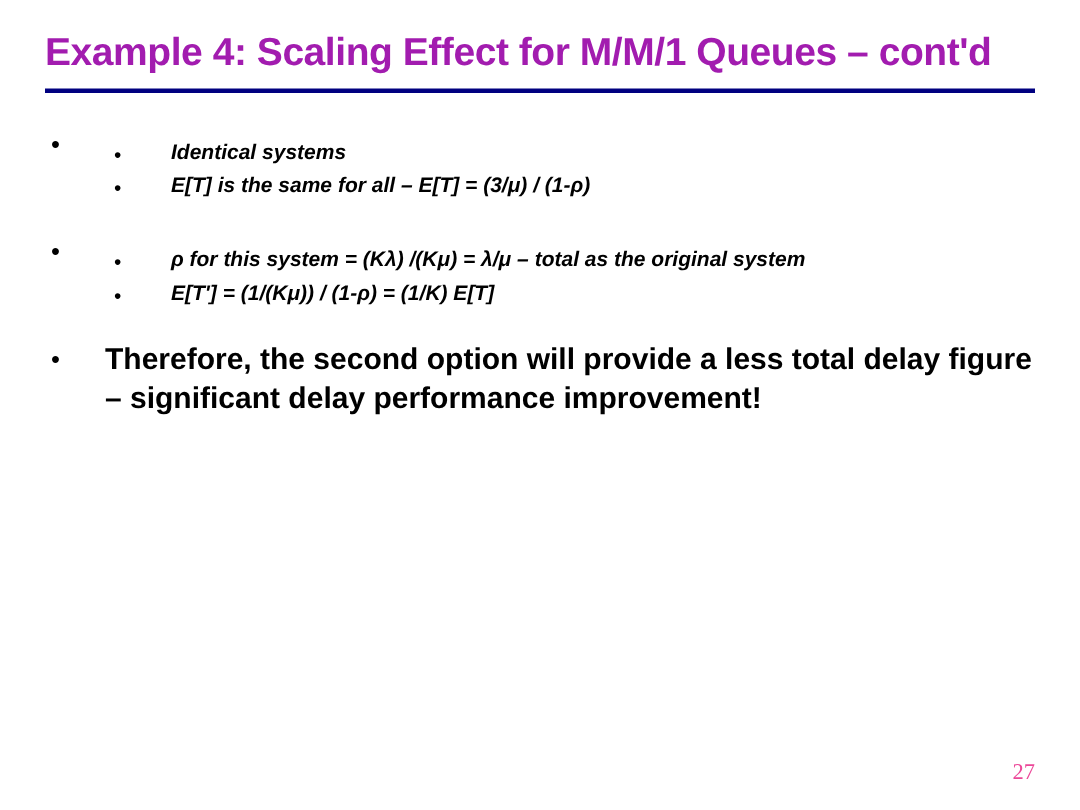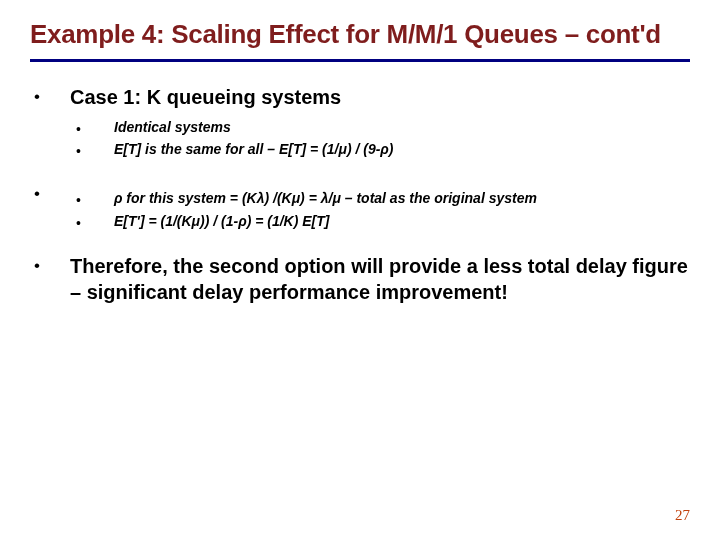--- a/index.html
+++ b/index.html
@@ -6,21 +6,21 @@
   body {
     width: 720px;
     height: 540px;
     background: #ffffff;
     font-family: Verdana, Geneva, sans-serif;
     position: relative;
     padding: 18px 30px 0 30px;
     overflow: hidden;
   }
   .title {
-    color: #7f1d1d;
+    color: #a21caf;
     font-size: 26px;
     font-weight: bold;
     line-height: 1.25;
     letter-spacing: -0.3px;
   }
   .title-rule {
     margin-top: 8px;
     border: none;
     border-top: 3px solid #000080;
     margin-bottom: 22px;
@@ -73,45 +73,44 @@
     flex: 1;
     font-weight: bold;
     font-size: 14px;
     line-height: 1.35;
     font-style: italic;
   }
   .pagenum {
     position: absolute;
     bottom: 16px;
     right: 30px;
-    color: #c2410c;
+    color: #ec4899;
     font-size: 15px;
     font-family: "Times New Roman", serif;
   }
 </style>
 </head>
 <body>
 
 <h1 class="title">Example 4: Scaling Effect for M/M/1 Queues – cont'd</h1>
 <hr class="title-rule">
 
 <div class="content">
   <ul class="lvl1">
     <li>
       <span class="bullet">•</span>
       <div class="body">
-        <div class="lvl1-head">Case 1: K queueing systems</div>
         <ul class="lvl2">
           <li>
             <span class="bullet">•</span>
             <div class="body">Identical systems</div>
           </li>
           <li>
             <span class="bullet">•</span>
-            <div class="body">E[T] is the same for all – E[T] = (1/μ) / (9-ρ)</div>
+            <div class="body">E[T] is the same for all – E[T] = (3/μ) / (1-ρ)</div>
           </li>
         </ul>
       </div>
     </li>
     <li>
       <span class="bullet">•</span>
       <div class="body">
         <ul class="lvl2">
           <li>
             <span class="bullet">•</span>

